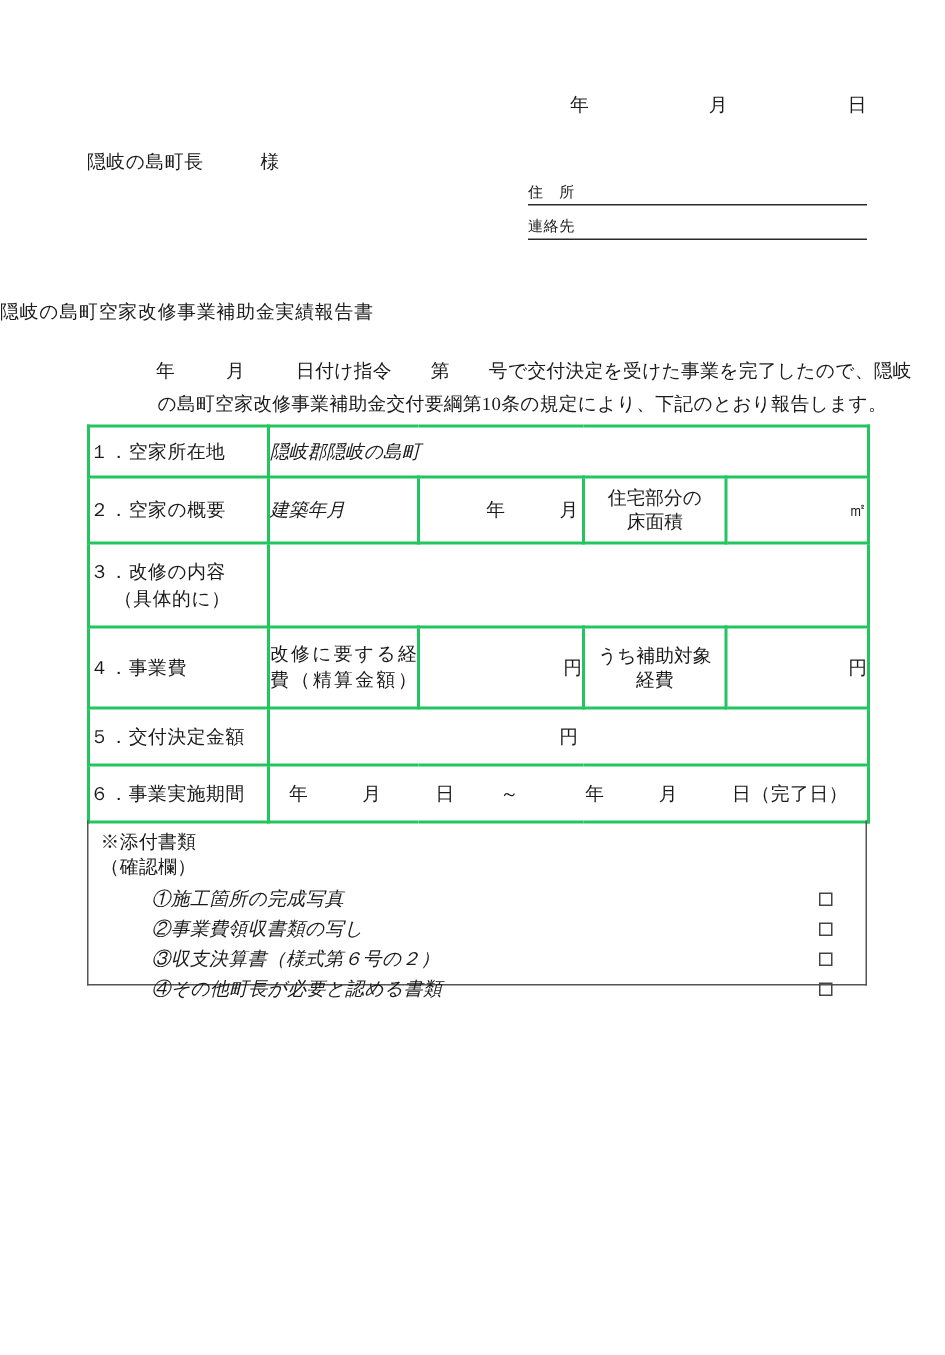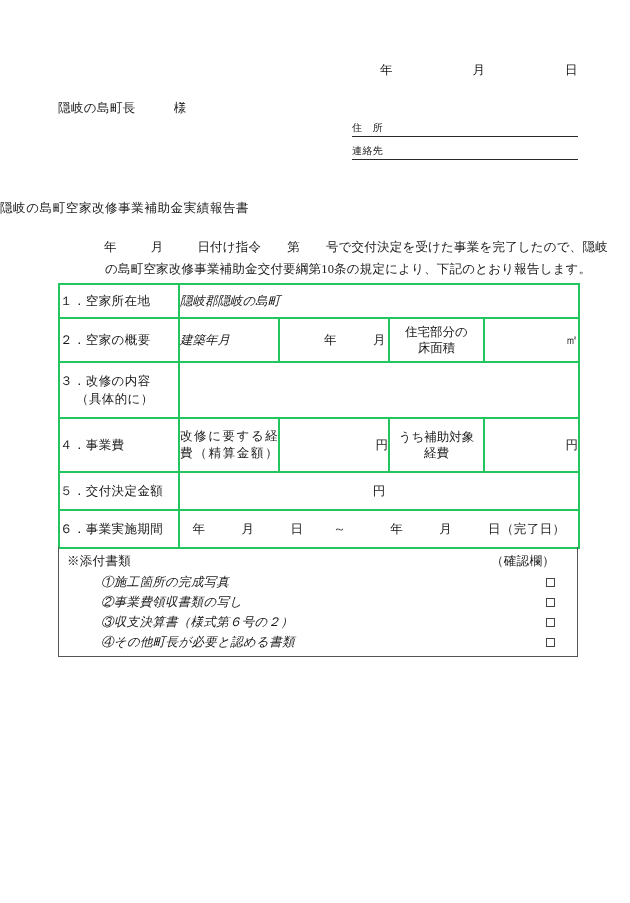--- a/index.html
+++ b/index.html
@@ -180,20 +180,21 @@
     border: 1px solid #555;
     border-top: none;
     box-sizing: border-box;
     font-size: 12.5px;
   }
   .attach-head {
     display: flex;
     justify-content: space-between;
     padding: 6px 20px 2px 8px;
     letter-spacing: 0.3px;
+    flex-direction: column;
   }
   .attach-row {
     display: flex;
     justify-content: space-between;
     align-items: center;
     padding: 0 20px 0 8px;
     height: 20px;
     letter-spacing: 0.3px;
     font-style: italic;
   }

